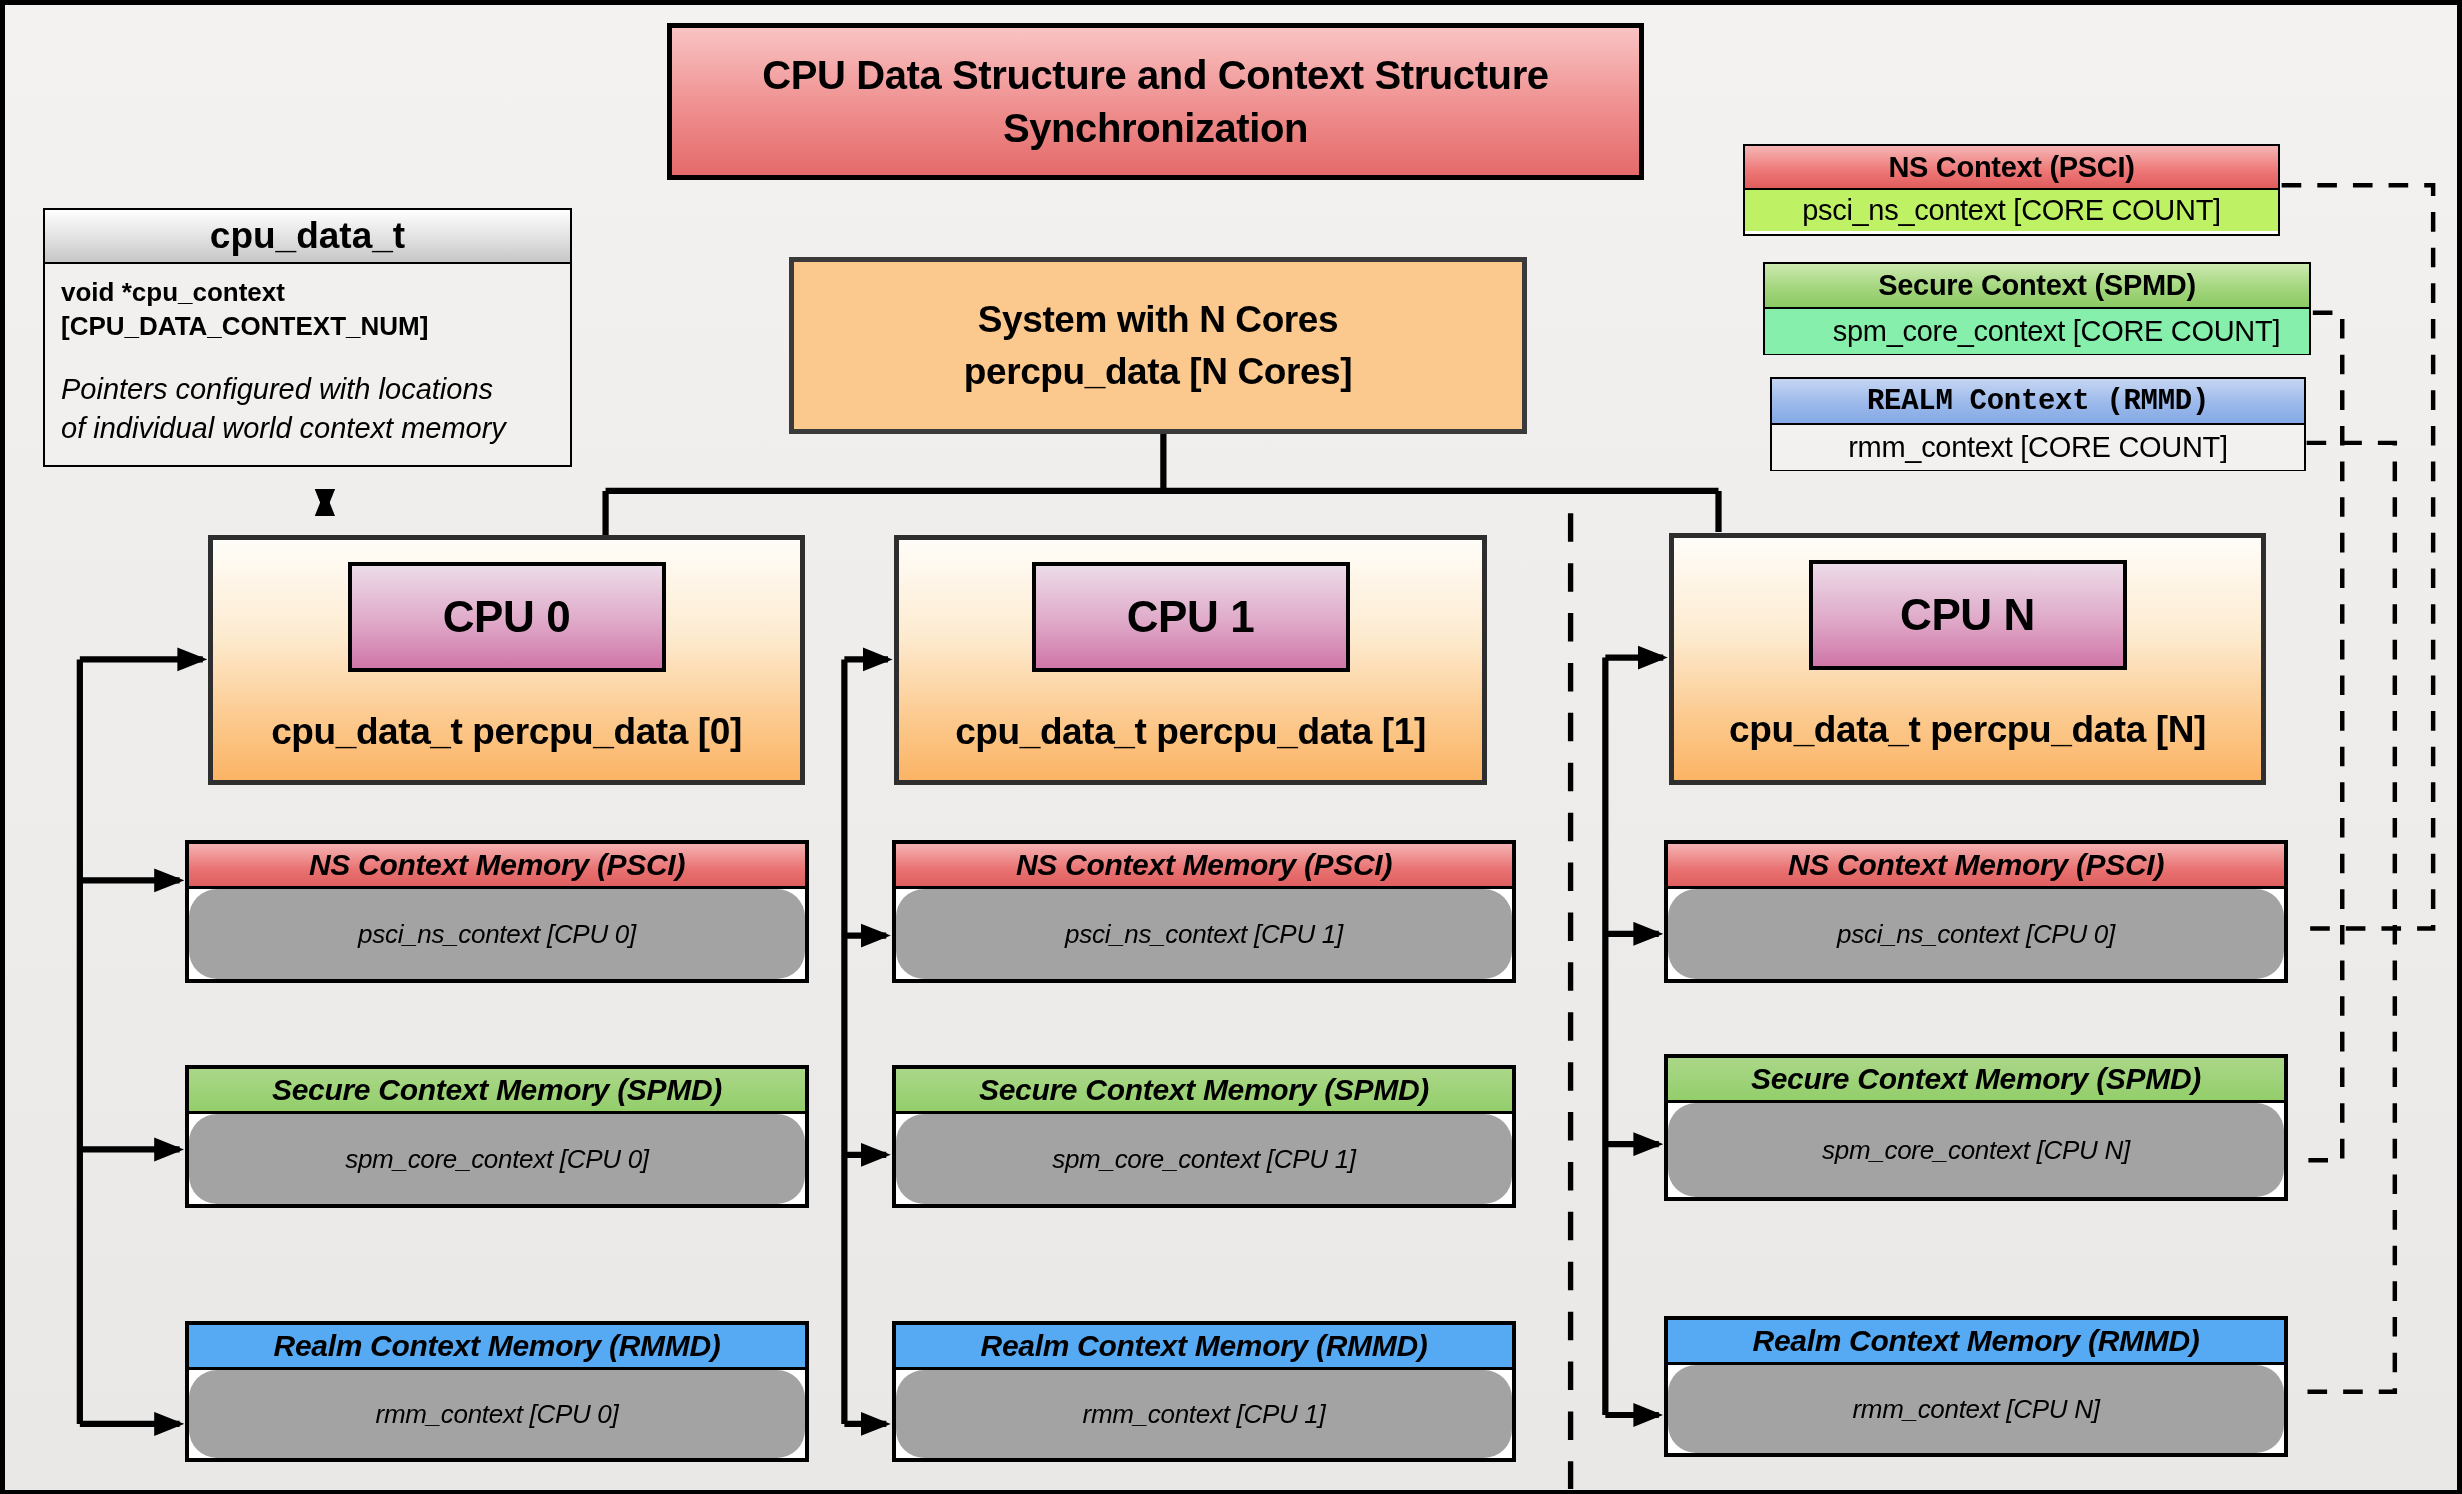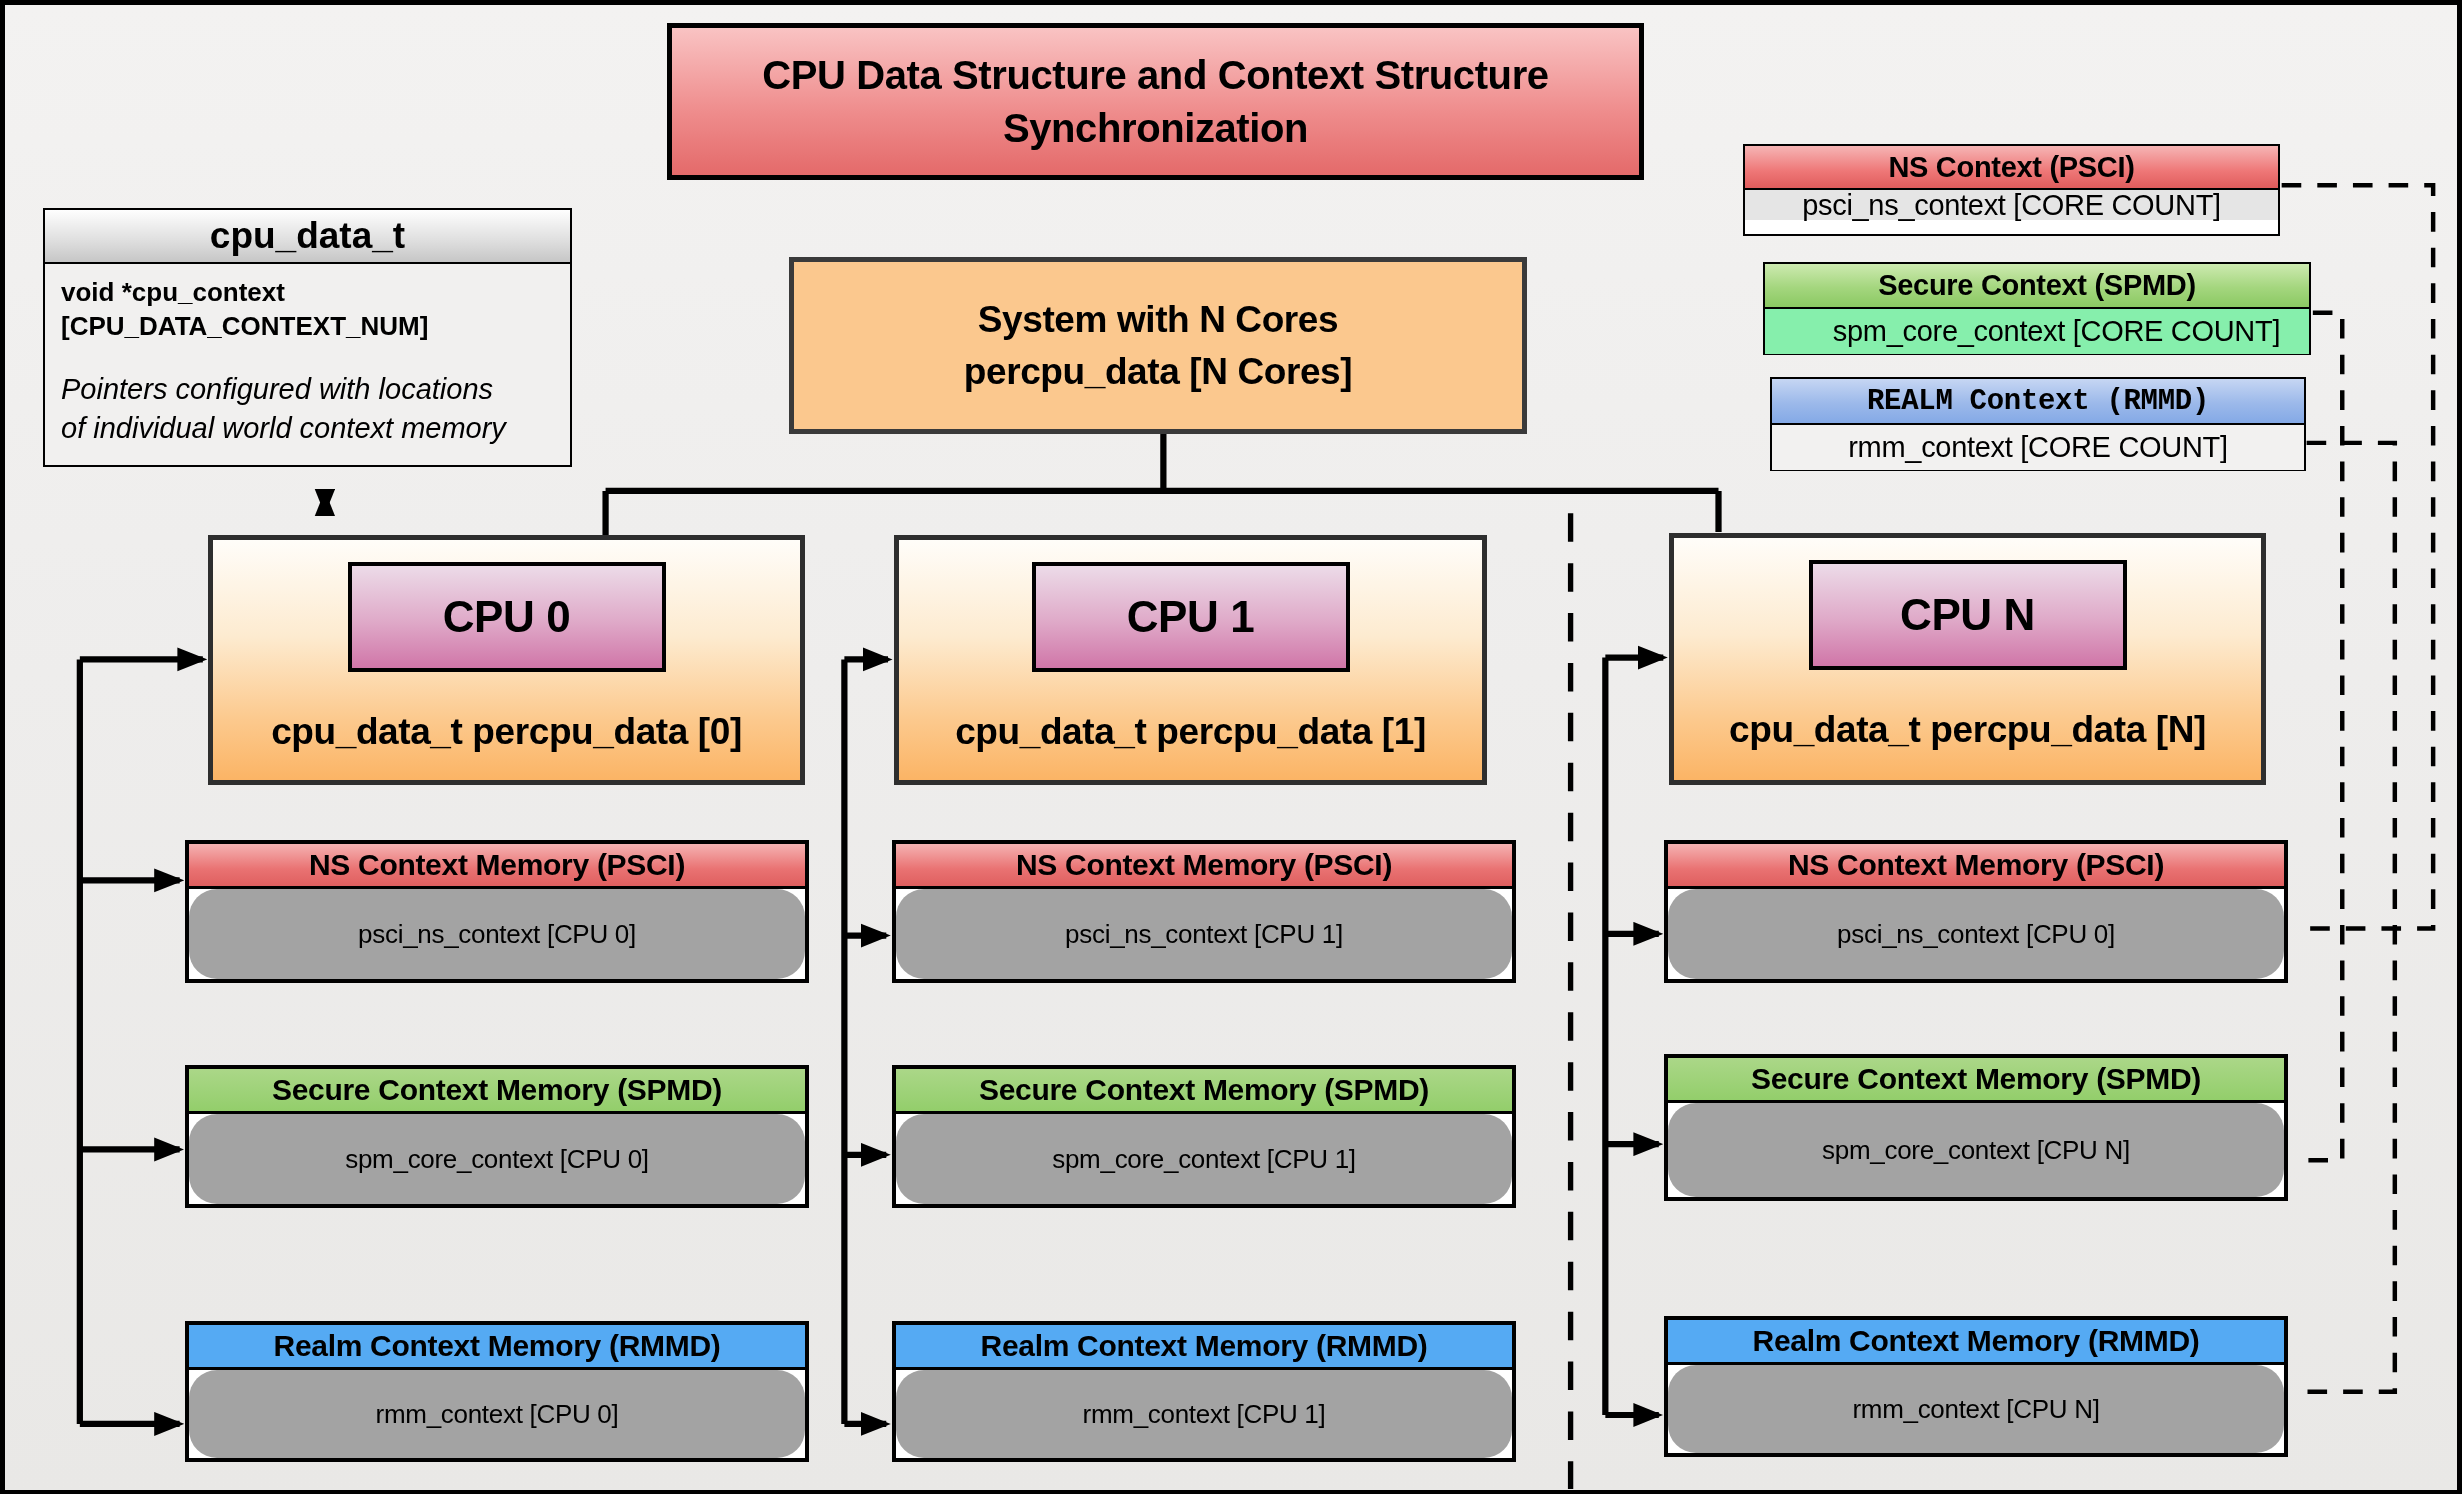--- a/index.html
+++ b/index.html
@@ -53,21 +53,21 @@
     display:flex; align-items:center; justify-content:center;
     font-weight:bold; font-size:29px; border-bottom:2.7px solid #000;
     letter-spacing:-0.3px;
   }
   .legend .bd{
     display:flex; align-items:center; justify-content:center;
     font-size:29px; letter-spacing:-0.3px;
   }
   .legend-ns{left:1738px; top:139px; width:537px; height:92px;}
   .legend-ns .hdr{height:42px; background:linear-gradient(180deg,#f6b5b5 0%, #e77 60%, #e05c5c 100%);}
-  .legend-ns .bd{height:30px; background:#e5e5e5;}
+  .legend-ns .bd{height:41px; background:#bef264;}
   .legend-secure{left:1758px; top:257px; width:548px; height:93px;}
   .legend-secure .hdr{height:43px; background:linear-gradient(180deg,#cdeab0 0%, #a4d67e 55%, #8bc963 100%);}
   .legend-secure .bd{height:45px; background:#86efac;padding-left:39px;}
   .legend-realm{left:1765px; top:372px; width:536px; height:94px;}
   .legend-realm .hdr{height:44px; background:linear-gradient(180deg,#c6d6f3 0%, #9cb9ea 55%, #84a9e6 100%);font-family:Liberation Mono, monospace;}
   .legend-realm .bd{height:45px; background:#f2f1f0;}
 
   
   .cpu-main{
     border:5.3px solid #2e2e2e;
@@ -79,21 +79,21 @@
     background:linear-gradient(180deg,#ecdbe8 0%, #dfa9c8 55%, #d076a8 100%);
     display:flex; align-items:center; justify-content:center;
     font-weight:bold; font-size:44px; letter-spacing:-0.4px;
   }
   .cpu-field{
     margin-top:39px; text-align:center; font-weight:bold; font-size:37px;
     letter-spacing:-0.4px;
   }
 
   
-  .ctx{border:4.5px solid #000; background:#fff;}
+  .ctx{border:4.5px solid #000; background:#fff;font-style:italic;}
   .ctx .hdr{
     height:42px; border-bottom:3.6px solid #000;
     display:flex; align-items:center; justify-content:center;
     font-weight:bold; font-size:30px; letter-spacing:-0.3px;
   }
   .ctx .bd{
     display:flex; align-items:center; justify-content:center;
     height:calc(100% - 45px); font-size:26px; background:#a3a3a3; letter-spacing:-0.3px;border-radius:28px;
   }
   .hdr-red{background:linear-gradient(180deg,#f5b2b2 0%, #e97272 60%, #df5f5f 100%);}

